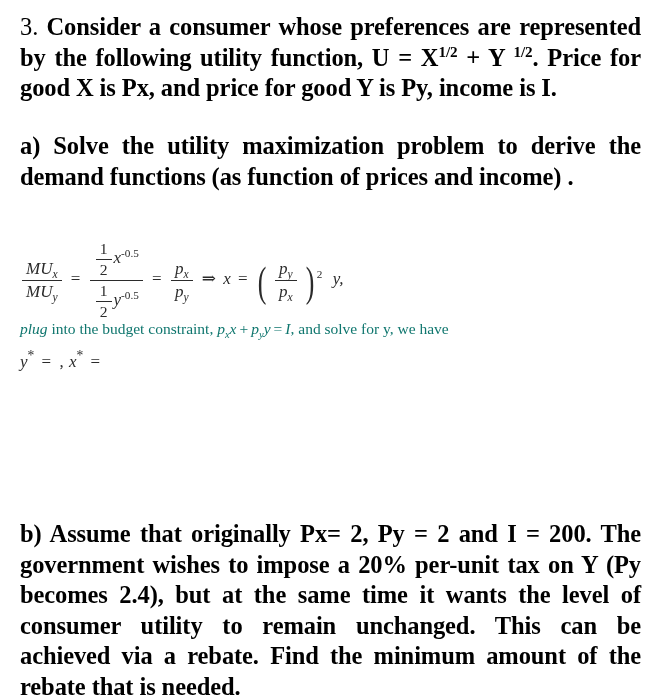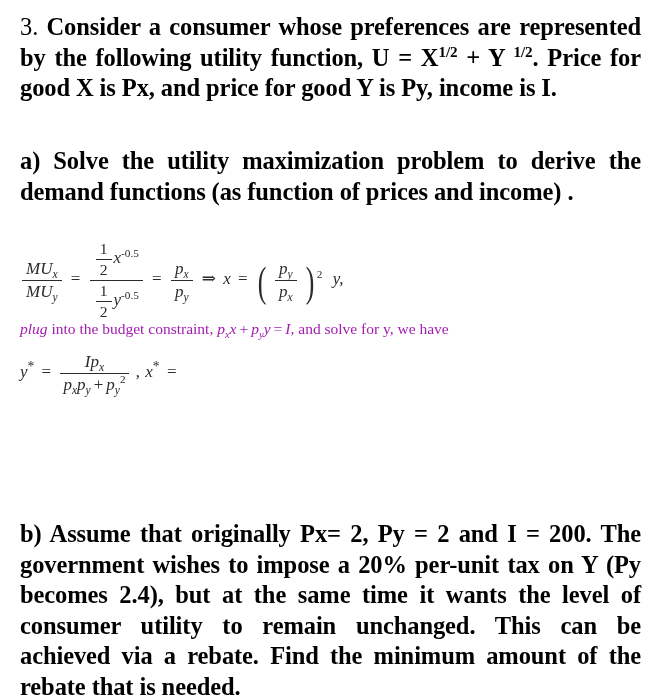--- a/index.html
+++ b/index.html
@@ -31,21 +31,21 @@
     font-weight: bold;
     font-size: 24.5px;
     line-height: 30.5px;
     text-align: justify;
     text-justify: inter-word;
     letter-spacing: -0.1px;
   }
   .qblock.lastline-left { text-align-last: left; }
 
   #stem  { top: 12px; }
-  #part-a { top: 146px; }
+  #part-a { top: 131px; }
   #part-b { top: 519px; }
 
   .num-prefix { font-weight: normal; }
 
   sup.exp {
     font-size: 0.62em;
     vertical-align: super;
     line-height: 0;
     font-weight: bold;
   }
@@ -118,21 +118,21 @@
 
   .half {
     font-size: 0.92em;
   }
 
   
   #plug-line {
     left: 20px;
     top: 320px;
     font-size: 15.5px;
-    color: #a21caf;
+    color: #0f766e;
   }
   #plug-line .plugword { font-style: italic; }
   #plug-line .rom { font-style: normal; }
 
   
   #solution-line {
     left: 20px;
     top: 352px;
     font-size: 17px;
   }
@@ -183,24 +183,20 @@
     <i style="padding-left:6px;">y,</i>
   </div>
 
   <div class="math" id="plug-line">
     <span class="plugword">plug</span><span class="rom"> into the budget constraint, </span><i>p</i><sub class="sb">x</sub><i>x</i><span class="op">+</span><i>p</i><sub class="sb">y</sub><i>y</i><span class="op">=</span><i>I</i><span class="rom">, and solve for y, we have</span>
   </div>
 
   <div class="math" id="solution-line">
     <i>y</i><sup class="star">*</sup>
     <span class="op">=</span>
-    <span class="frac">
-      <span class="num"><i>I</i><i>p</i><sub class="sb">x</sub></span>
-      <span class="den"><i>p</i><sub class="sb">x</sub><i>p</i><sub class="sb">y</sub><span class="op">+</span><i>p</i><sub class="sb">y</sub><sup class="sp">2</sup></span>
-    </span>
     <span class="opnarrow">,</span>
     <i>x</i><sup class="star">*</sup>
     <span class="op">=</span>
   </div>
 
   <div class="qblock lastline-left" id="part-b">
     <span>b)</span>
     <span>Assume that originally Px= 2, Py = 2 and I = 200. The government wishes to impose a 20% per-unit tax on Y (Py becomes 2.4), but at the same time it wants the level of consumer utility to remain unchanged. This can be achieved via a rebate. Find the minimum amount of the rebate that is needed.</span>
   </div>
 

